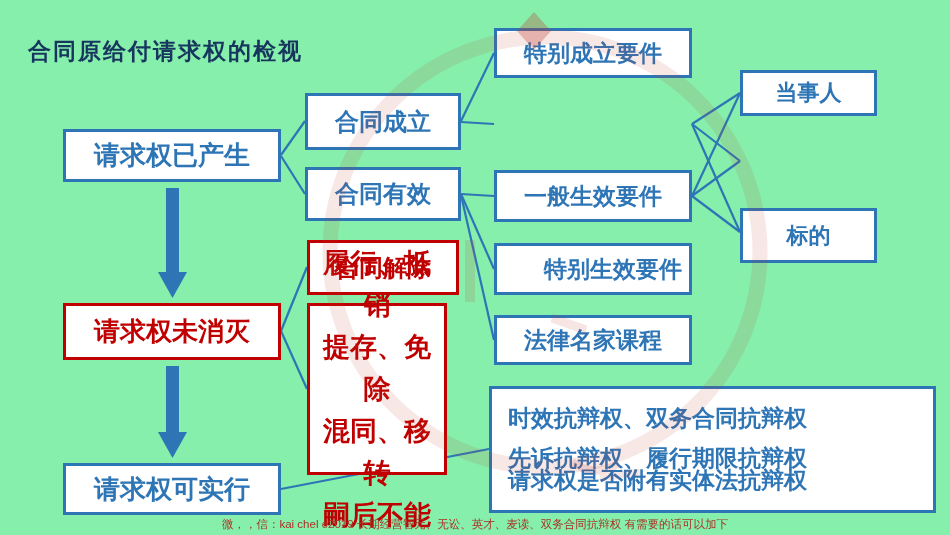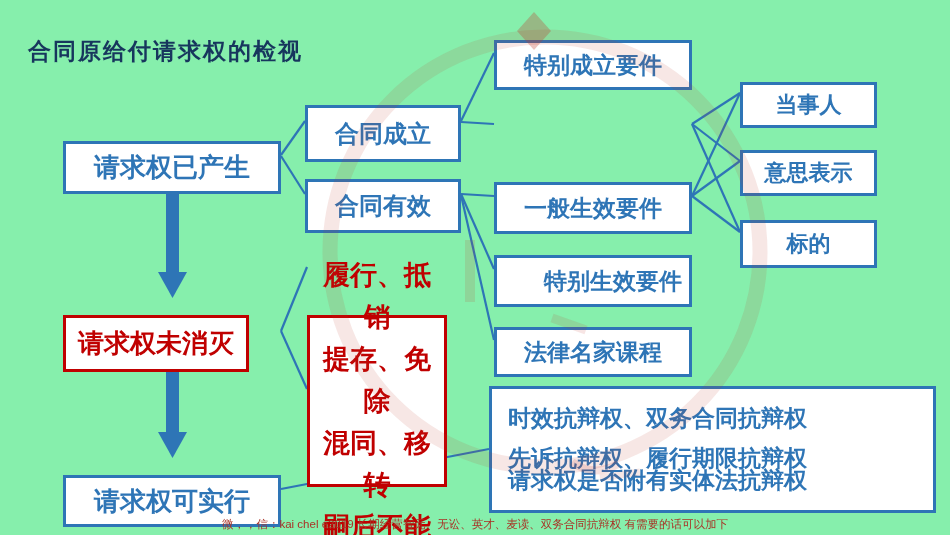--- a/index.html
+++ b/index.html
@@ -2,21 +2,21 @@
 <html><head>
 <meta charset="utf-8">
 <style>
   html,body{margin:0;padding:0;background:#e9e9e9;font-family:"Liberation Sans","DejaVu Sans",sans-serif;}
   .canvas{position:relative;width:950px;height:535px;background:#86efac;overflow:hidden;}
   svg.connectors{position:absolute;left:0;top:0;z-index:1;}
   svg.watermark{position:absolute;left:0;top:0;z-index:6;pointer-events:none;}
   .title{position:absolute;left:28px;top:36px;z-index:4;font-size:23px;font-weight:bold;
          color:#17365D;letter-spacing:2px;font-family:"Liberation Serif","DejaVu Serif",serif;}
   .node{position:absolute;z-index:3;background:#ffffff;display:flex;align-items:center;justify-content:center;
-        text-align:center;font-weight:bold;box-sizing:border-box;margin-top:12px;}
+        text-align:center;font-weight:bold;box-sizing:border-box;}
   .blue{border:3px solid #2E75B6;color:#2E75B6;}
   .red{border:3px solid #C00000;color:#C00000;}
   .pre{white-space:pre-line;line-height:42px;}
   .defenses{position:absolute;z-index:3;background:#ffffff;border:3px solid #2E75B6;box-sizing:border-box;}
   .defenses .dline{position:absolute;left:16px;right:8px;color:#2E75B6;font-weight:bold;font-size:23px;white-space:nowrap;}
   .footer{position:absolute;left:0;right:0;bottom:3px;z-index:5;text-align:center;
           font-size:11.5px;color:#a93226;}
 </style>
 </head>
 <body>
@@ -46,38 +46,38 @@
       <rect x="166" y="188" width="13" height="86"></rect>
       <polygon points="158,272 187,272 172.5,298"></polygon>
       <rect x="166" y="366" width="13" height="68"></rect>
       <polygon points="158,432 187,432 172.5,458"></polygon>
     </g>
   </svg>
 
   <div class="title">合同原给付请求权的检视</div>
 
   <div class="node blue" style="left:63px;top:129px;width:218px;height:53px;font-size:26px;">请求权已产生</div>
-  <div class="node red" style="left:63px;top:303px;width:186px;height:57px;font-size:26px;">请求权未消灭</div>
+  <div class="node red" style="left:63px;top:303px;width:218px;height:57px;font-size:26px;">请求权未消灭</div>
   <div class="node blue" style="left:63px;top:463px;width:218px;height:52px;font-size:26px;">请求权可实行</div>
 
   <div class="node blue" style="left:305px;top:93px;width:156px;height:57px;font-size:24px;">合同成立</div>
   <div class="node blue" style="left:305px;top:167px;width:156px;height:54px;font-size:24px;">合同有效</div>
+  <div class="node red" style="left:307px;top:240px;width:152px;height:55px;font-size:24px;">合同解除</div>
   <div class="node red pre" style="left:307px;top:303px;width:140px;height:172px;font-size:27px;">履行、抵销
 提存、免除
 混同、移转
 嗣后不能</div>
 
   <div class="node blue" style="left:494px;top:28px;width:198px;height:50px;font-size:23px;">特别成立要件</div>
   <div class="node blue" style="left:494px;top:170px;width:198px;height:52px;font-size:23px;">一般生效要件</div>
   <div class="node blue" style="left:494px;top:243px;width:198px;height:52px;font-size:23px;padding-left:40px;">特别生效要件</div>
   <div class="node blue" style="left:494px;top:315px;width:198px;height:50px;font-size:23px;">法律名家课程</div>
 
   <div class="node blue" style="left:740px;top:70px;width:137px;height:46px;font-size:22px;">当事人</div>
-  <div class="node blue" style="left:740px;top:138px;width:137px;height:46px;font-size:22px;">意思表示</div>
-  <div class="node blue" style="left:740px;top:208px;width:137px;height:48px;font-size:22px;">标的</div>
+  <div class="node blue" style="left:740px;top:208px;width:137px;height:55px;font-size:22px;">标的</div>
 
   <div class="defenses" style="left:489px;top:386px;width:447px;height:127px;">
     <div class="dline" style="top:14px;">时效抗辩权、双务合同抗辩权</div>
     <div class="dline" style="top:54px;">先诉抗辩权、履行期限抗辩权</div>
     <div class="dline" style="top:76px;">请求权是否附有实体法抗辩权</div>
   </div>
 
   <svg class="watermark" width="950" height="535">
     <circle cx="545" cy="252" r="215" fill="none" stroke="#C0392B" stroke-width="15" opacity="0.12"></circle>
     <polygon points="534,12 551,31 534,50 517,31" fill="#C0392B" opacity="0.30"></polygon>

